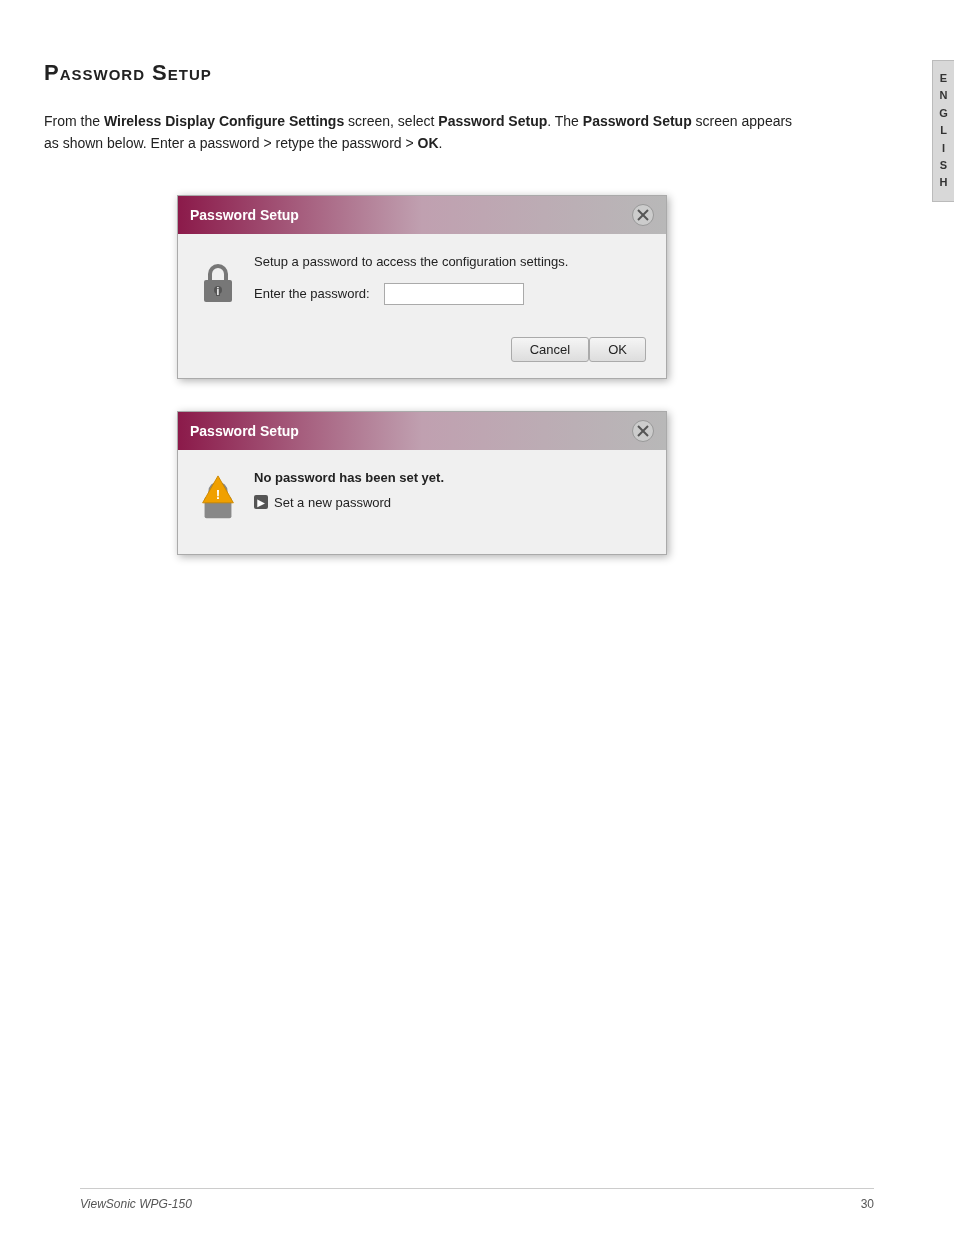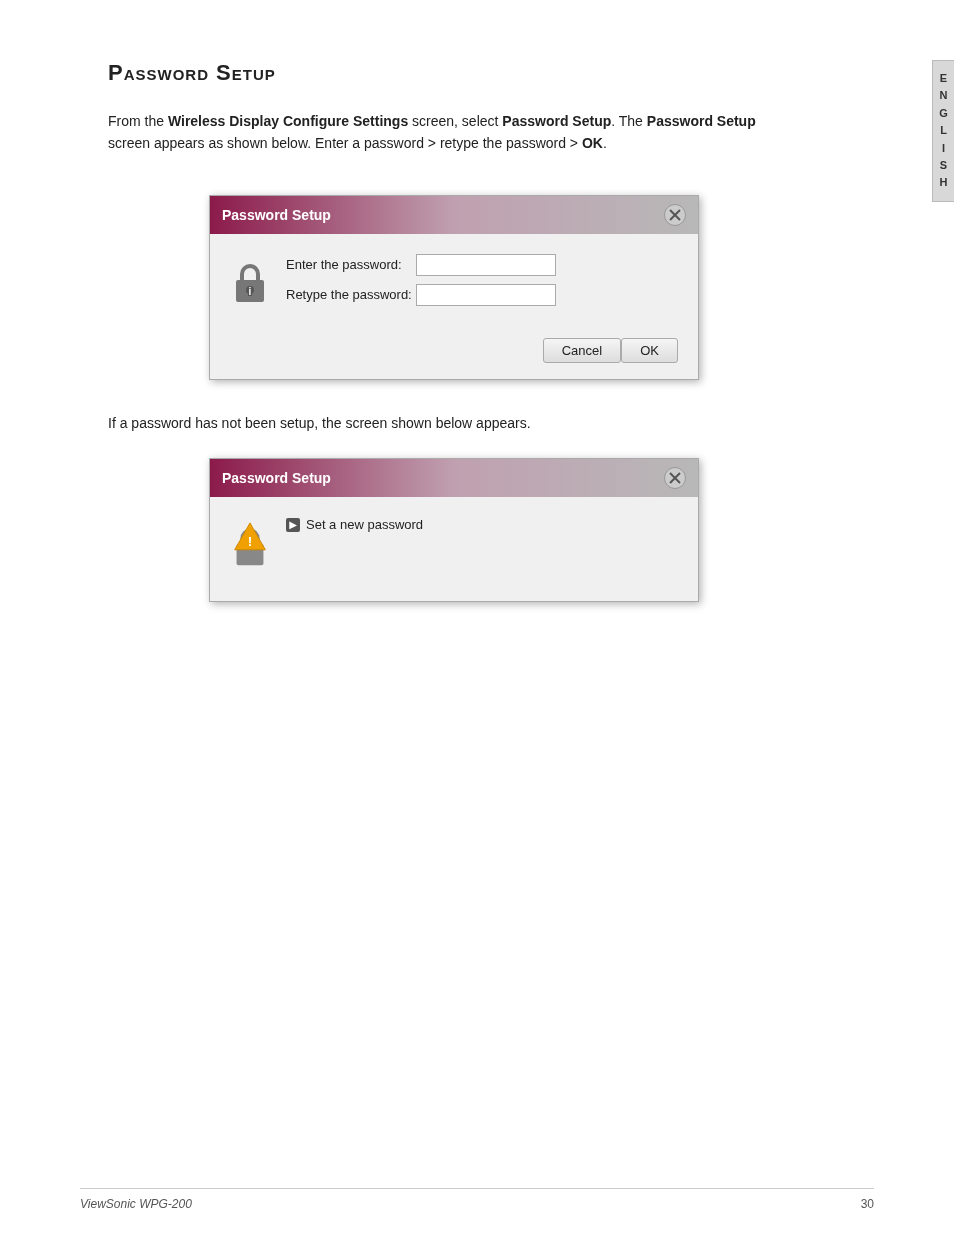--- a/index.html
+++ b/index.html
@@ -7,21 +7,21 @@
       width: 954px;
       min-height: 1235px;
       background: #fff;
       font-family: Arial, sans-serif;
       font-size: 14px;
       color: #222;
       position: relative;
     }
 
     .page-content {
-      padding: 60px 80px 60px 108px;
+      padding: 60px 80px 60px 44px;
       max-width: 880px;
     }
 
     .page-title {
       font-size: 22px;
       font-weight: bold;
       letter-spacing: 1px;
       margin-bottom: 24px;
       font-variant: small-caps;
     }
@@ -287,39 +287,35 @@
 
             <path d="M12 22 V16 A8 8 0 0 1 28 16 V22" fill="none" stroke="#777" stroke-width="4"></path>
 
             <circle cx="20" cy="32" r="4" fill="#555"></circle>
             <rect x="18" y="32" width="4" height="6" fill="#555"></rect>
 
             <text x="20" y="37" text-anchor="middle" fill="#fff" font-size="10" font-weight="bold">i</text>
           </svg>
 
           <div class="dialog-fields">
+            <p class="dialog-desc">Setup a password to access the configuration settings.</p>
             <div class="field-row">
               <span class="field-label">Enter the password:</span>
               <input class="field-input" type="password" style="">
             </div>
-            <div class="field-row">
-              <span class="field-label">Retype the password:</span>
-              <input class="field-input" type="password" style="">
-            </div>
           </div>
         </div>
         <div class="dialog-buttons">
           <button class="dialog-btn">Cancel</button>
           <button class="dialog-btn">OK</button>
         </div>
       </div>
     </div>
   </div>
 
-  <p class="body-text second-para">If a password has not been setup, the screen shown below appears.</p>
 
   <div class="dialog-wrapper">
     <div class="dialog-box">
       <div class="dialog-titlebar">
         <span class="dialog-titlebar-text">Password Setup</span>
         <div class="dialog-close-btn">
           <svg width="12" height="12" viewBox="0 0 12 12">
             <line x1="1" y1="1" x2="11" y2="11" stroke="#555" stroke-width="2"></line>
             <line x1="11" y1="1" x2="1" y2="11" stroke="#555" stroke-width="2"></line>
           </svg>
@@ -332,27 +328,28 @@
 
             <rect x="6" y="24" width="28" height="22" rx="2" fill="#888"></rect>
 
             <path d="M12 24 V18 A8 8 0 0 1 28 18 V24" fill="none" stroke="#888" stroke-width="4"></path>
 
             <polygon points="20,2 36,30 4,30" fill="#f0a000" stroke="#cc8800" stroke-width="1"></polygon>
             <text x="20" y="26" text-anchor="middle" fill="#fff" font-size="14" font-weight="bold">!</text>
           </svg>
 
           <div class="dialog-fields">
+            <p class="no-password-text">No password has been set yet.</p>
             <div class="set-new-link">
               <span class="link-arrow">▶</span>
               <span>Set a new password</span>
             </div>
           </div>
         </div>
       </div>
     </div>
   </div>
 </div>
 
 <div class="page-footer">
-  <span class="footer-brand">ViewSonic WPG-200</span>
+  <span class="footer-brand">ViewSonic WPG-150</span>
   <span class="footer-page">30</span>
 </div>
 
 </body></html>

